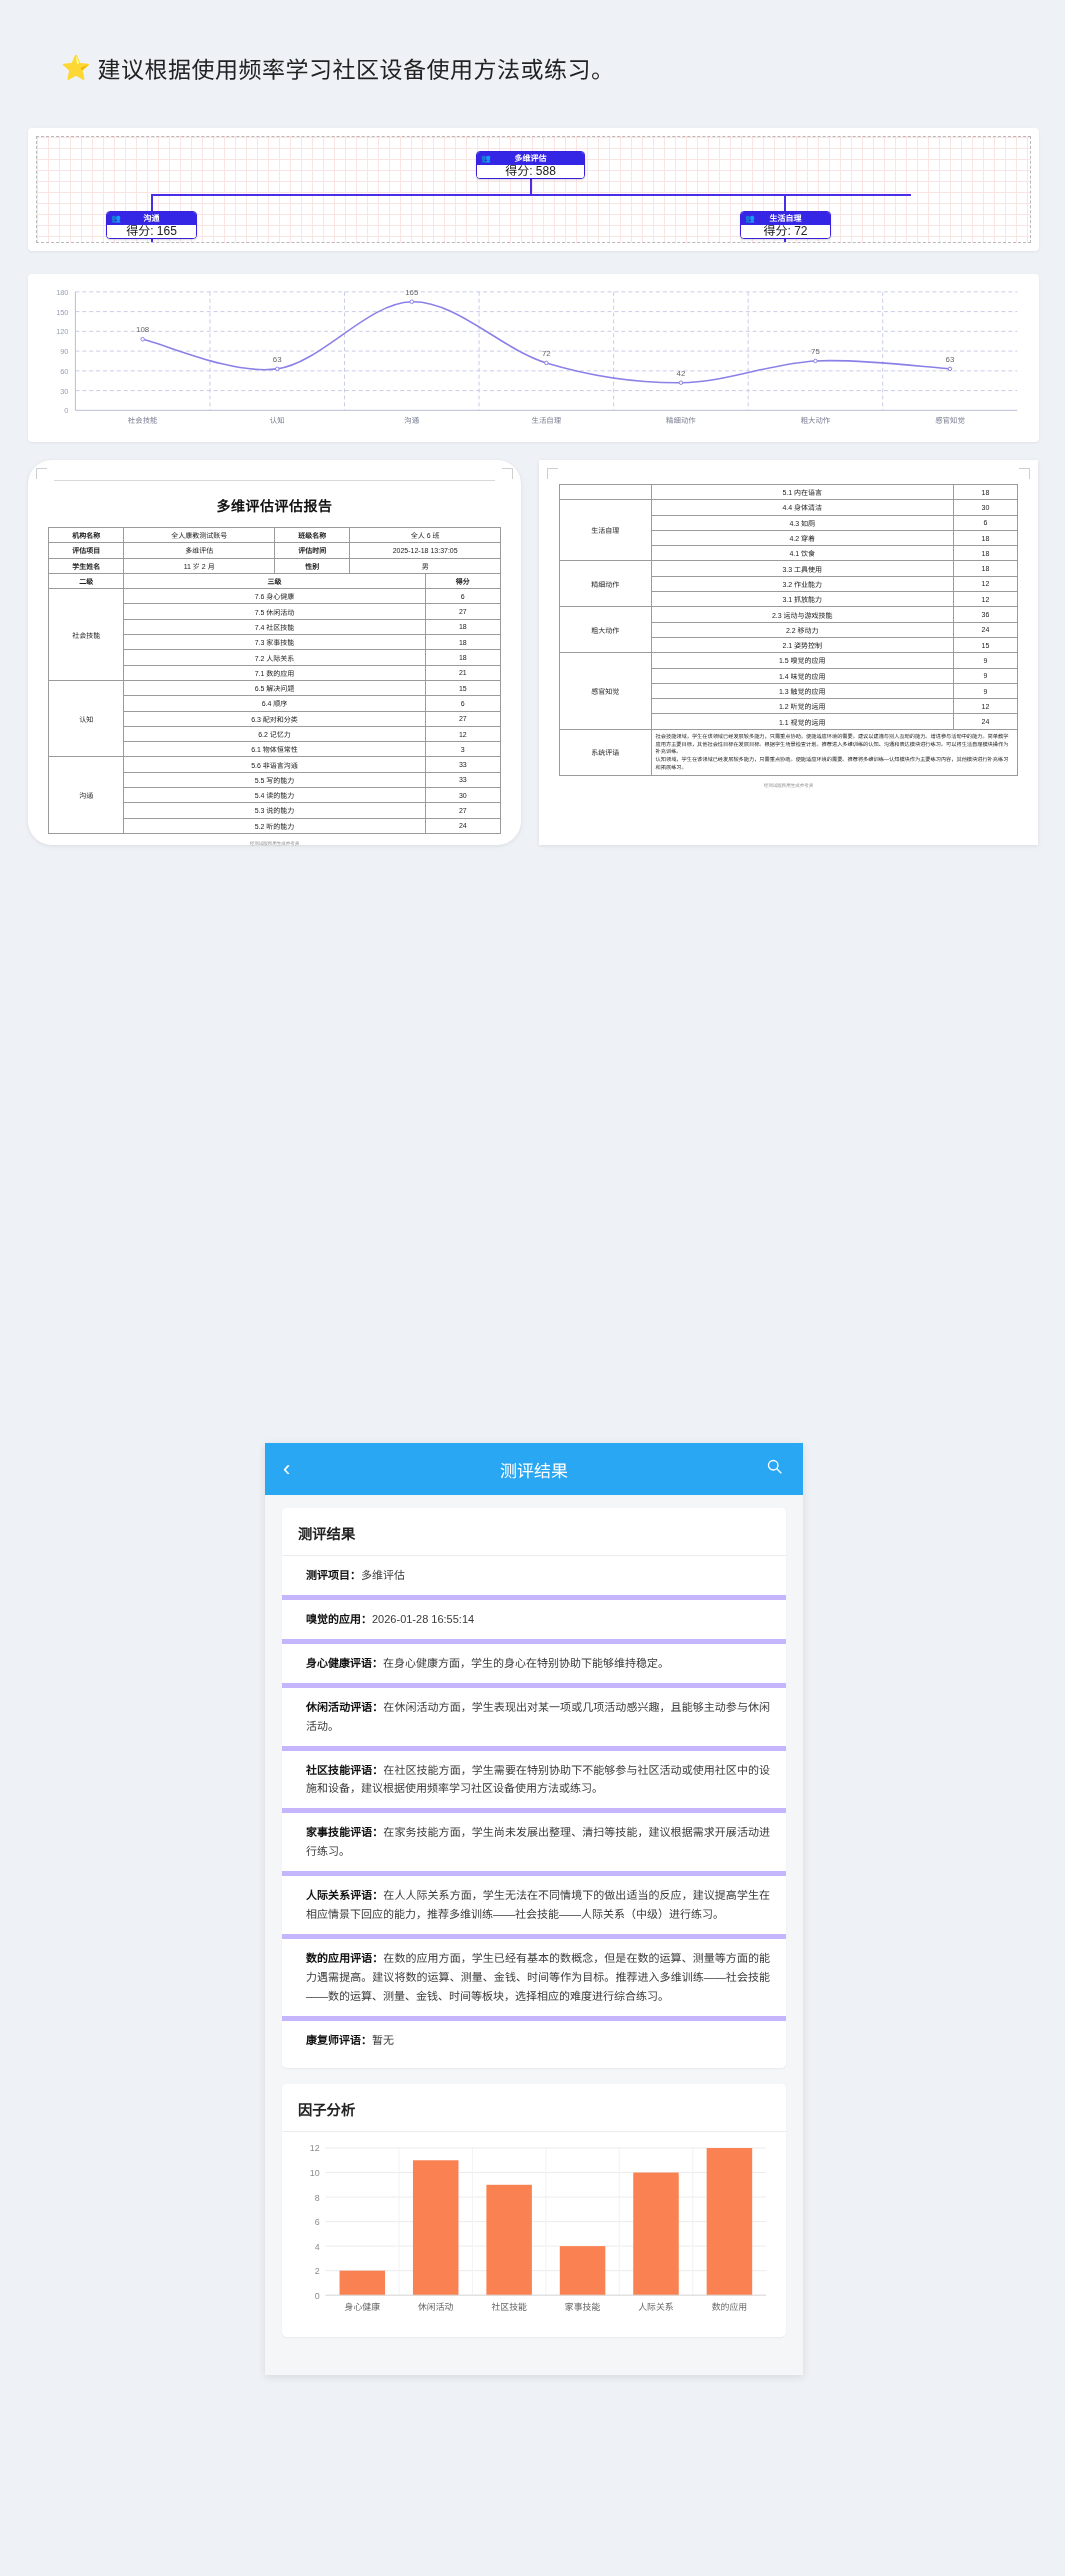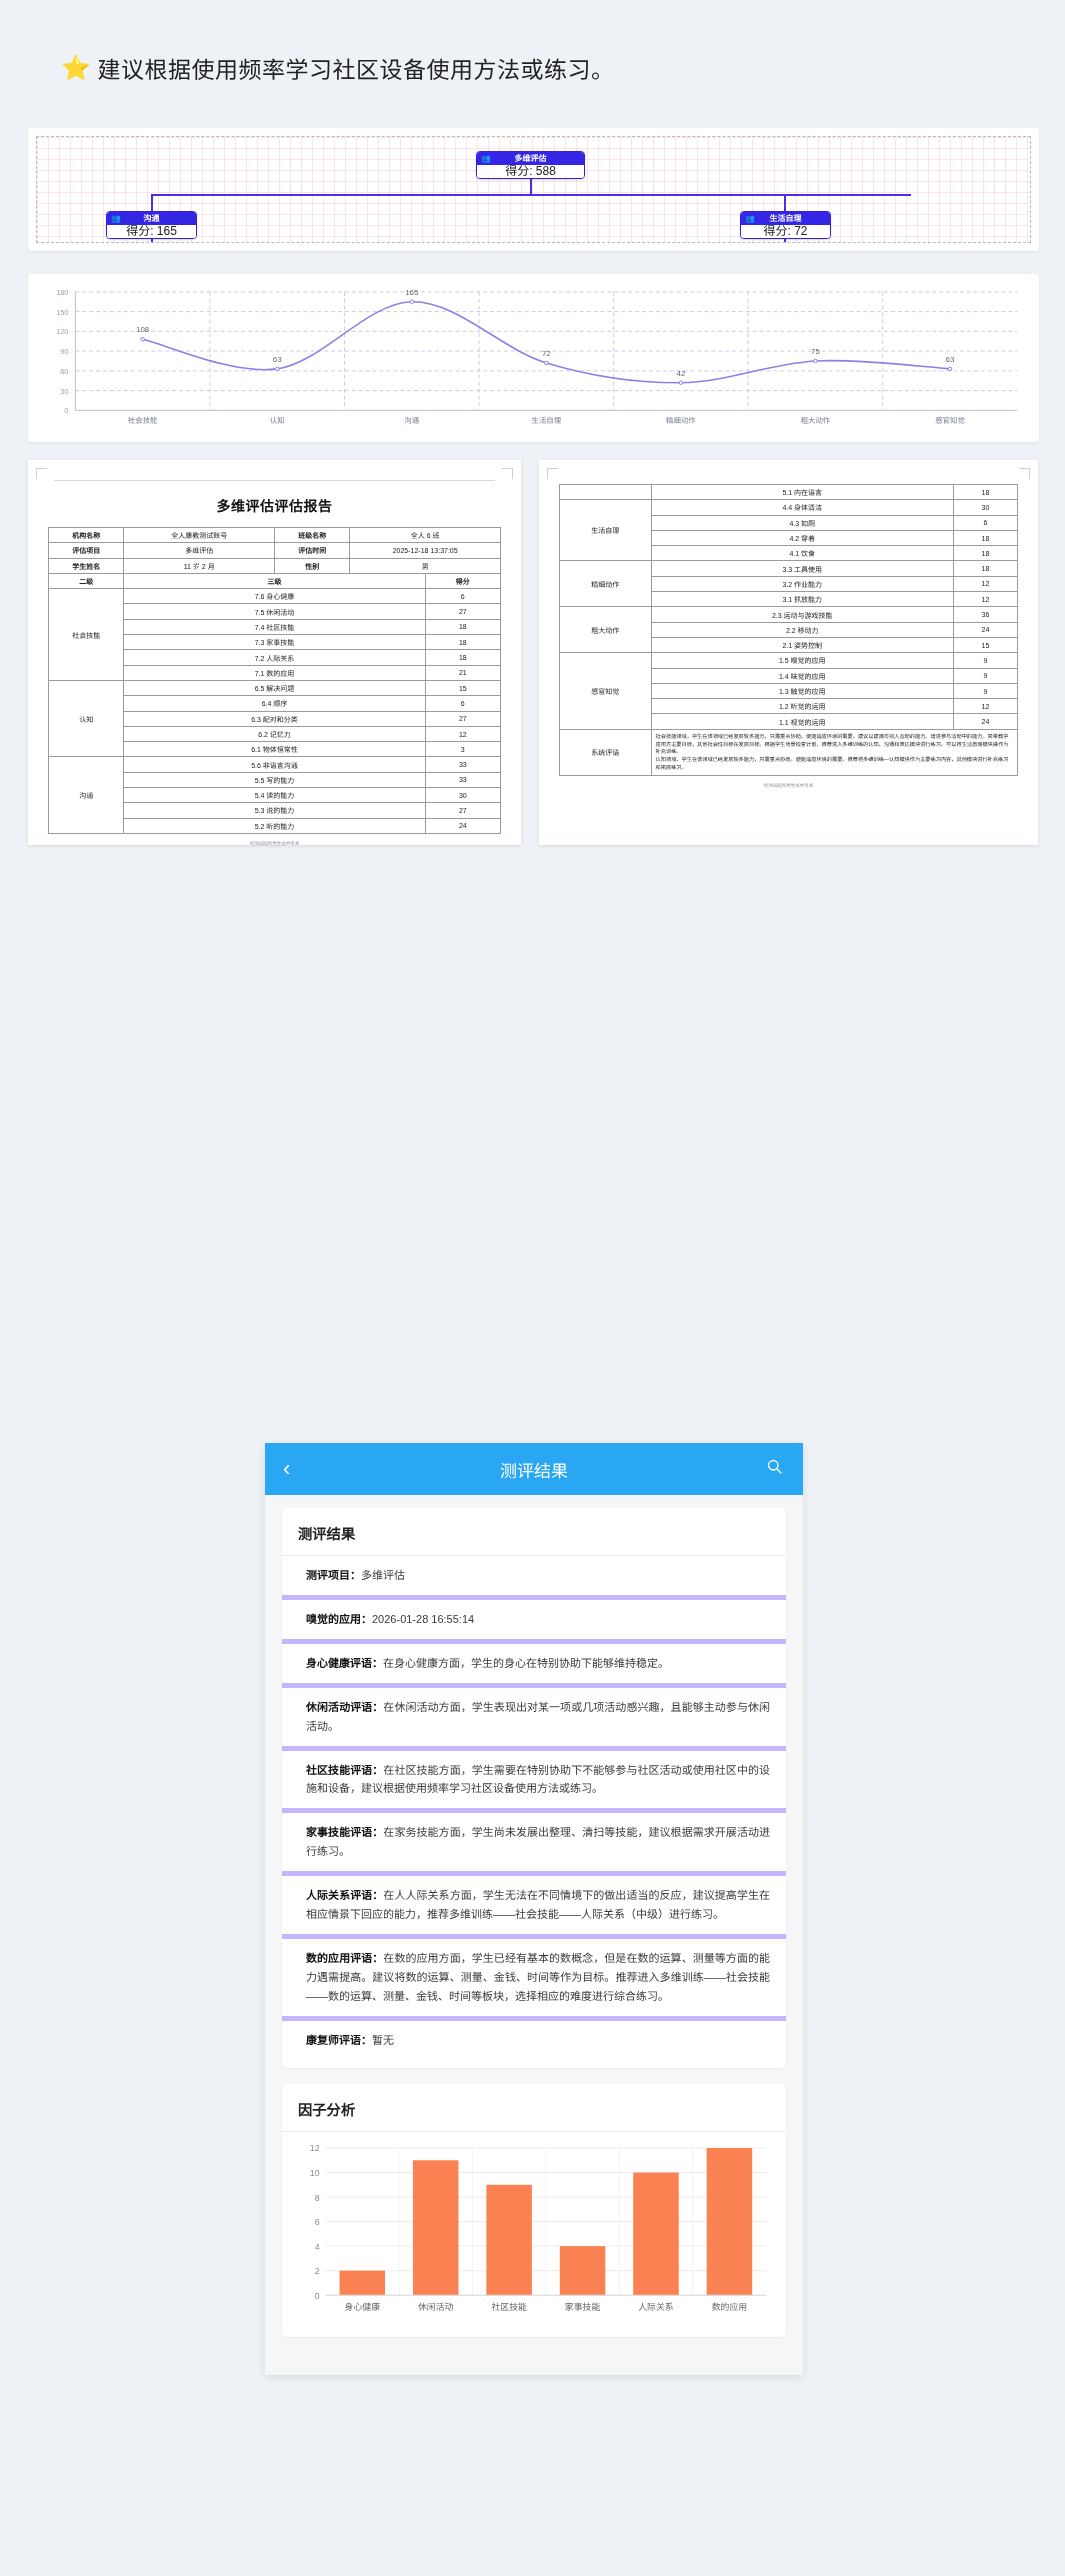--- a/index.html
+++ b/index.html
@@ -84,21 +84,21 @@
   }
   .chart-panel svg { display:block; }
 
   
   .doc {
     position:absolute;
     background:#fff;
     box-shadow:0 1px 4px rgba(0,0,0,.09);
     padding:18px 20px 8px 20px;
   }
-  .doc-left  { left:28px;  top:460px; width:493px; height:385px; }
+  .doc-left  { left:28px;  top:460px; width:493px; height:385px;border-radius:24px; }
   .doc-right { left:539px; top:460px; width:499px; height:385px; }
   .doc-corner {
     position:absolute; width:11px; height:11px; border:1px solid #cfcfcf;
   }
   .doc-title {
     text-align:center; font-size:14px; font-weight:bold;
     color:#111; margin:14px 0 12px 0; letter-spacing:0.5px;
   }
   .doc-rule { border-top:1px solid #d8d8d8; margin:2px 6px 0 6px; }
   table.rpt { width:100%; border-collapse:collapse; table-layout:fixed; }

